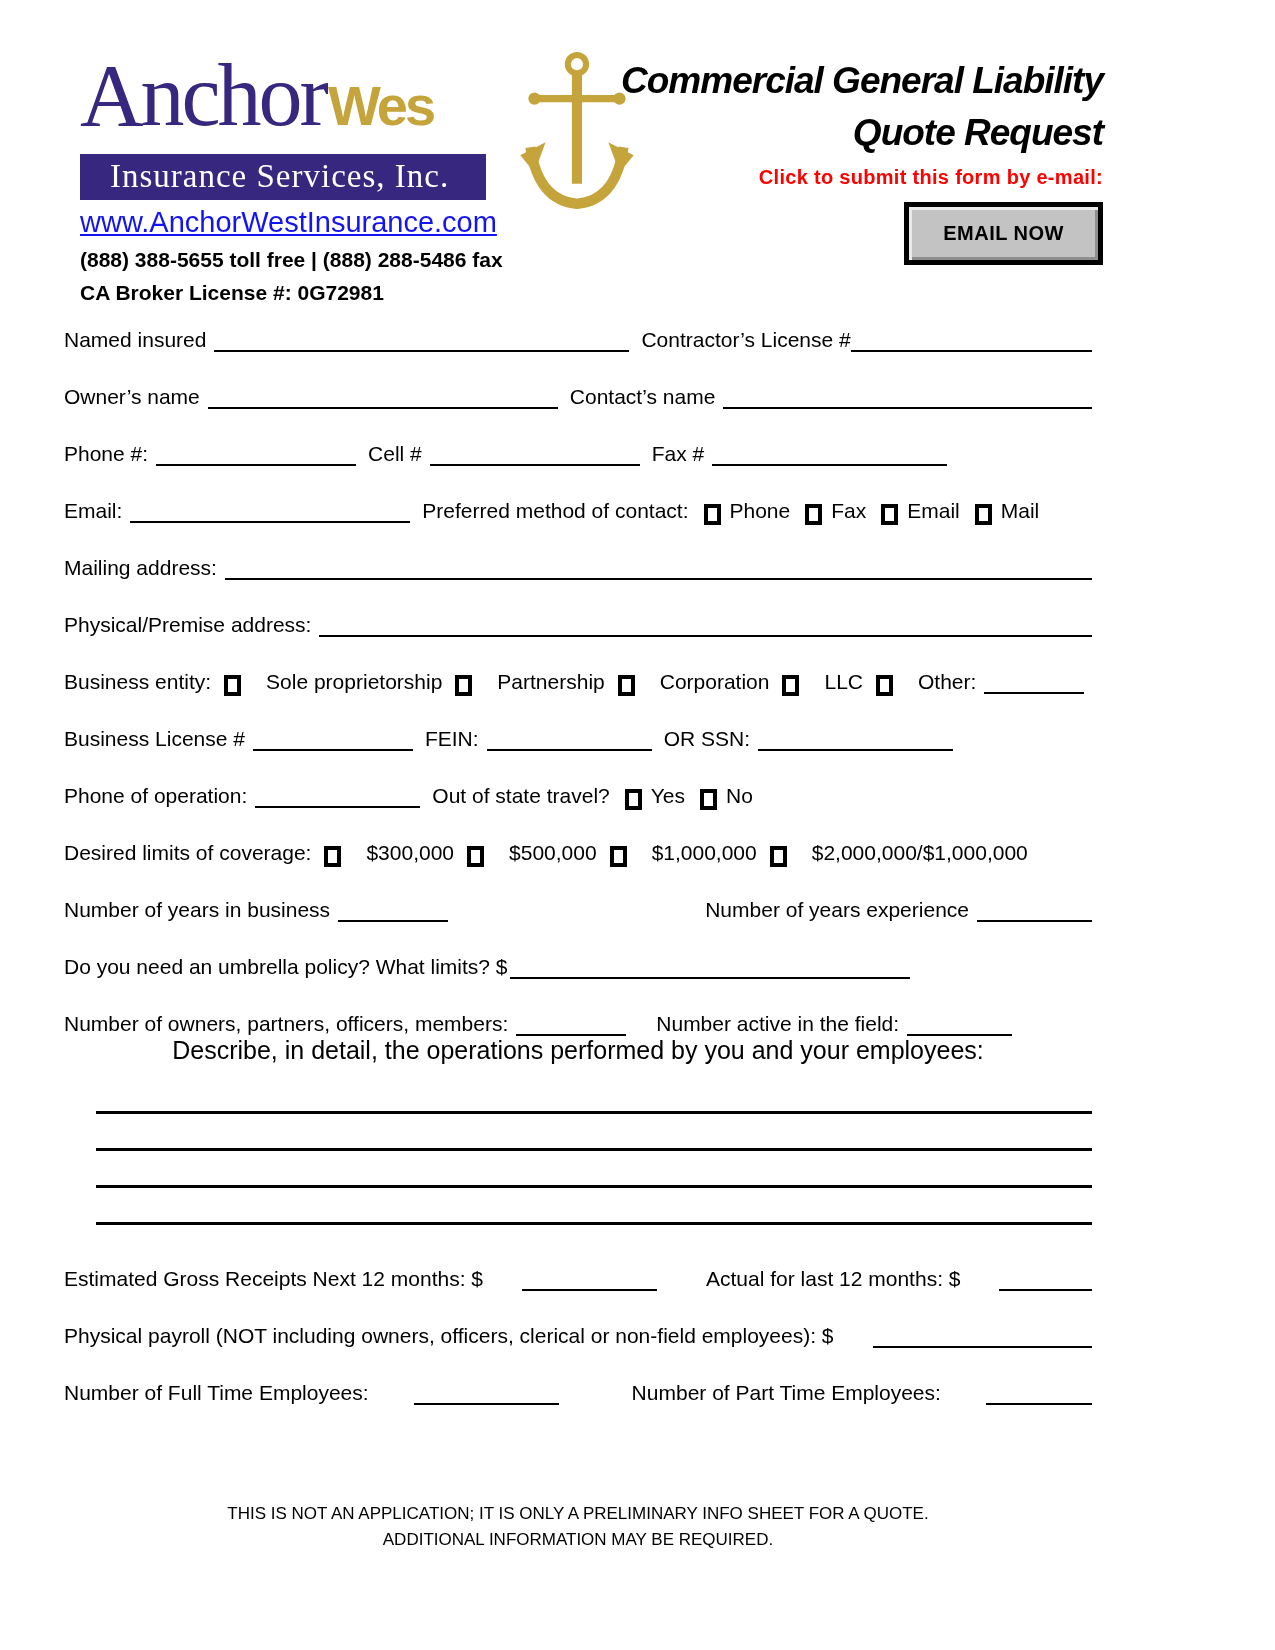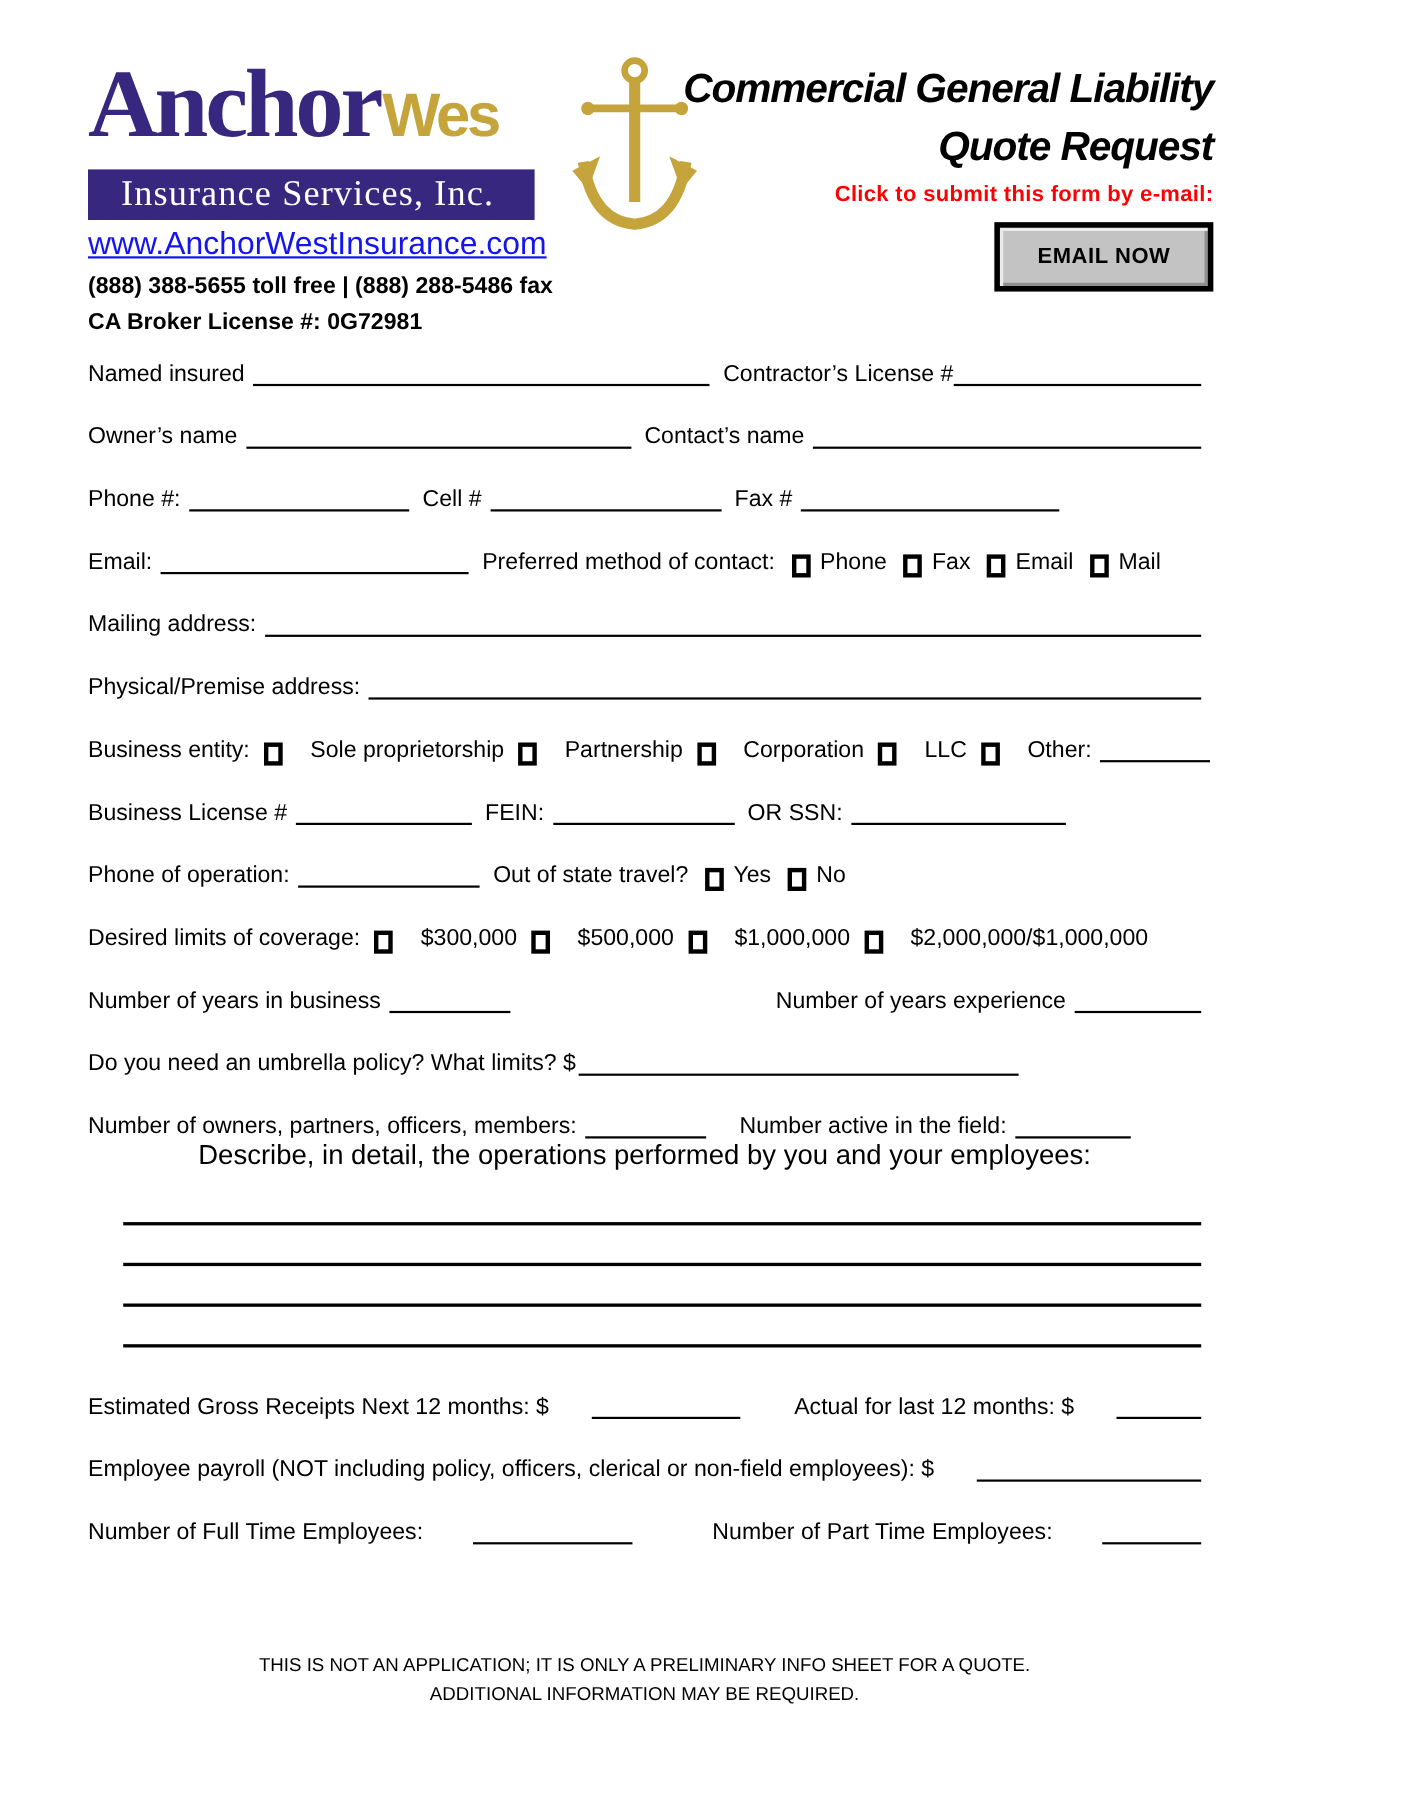--- a/index.html
+++ b/index.html
@@ -9,42 +9,42 @@
   *{box-sizing:border-box; margin:0; padding:0;}
   html,body{background:#ffffff;}
   body{
     width:1275px; height:1650px; position:relative; overflow:hidden;
     font-family:"Liberation Sans", sans-serif; color:var(--ink);
   }
   
   .header{position:relative; height:302px;}
   .logo{position:absolute; left:80px; top:52px;}
   .wordmark{white-space:nowrap; line-height:1; height:100px;}
-  .wm-serif{font-family:"Liberation Serif", serif; font-weight:bold; font-size:88px; color:var(--purple); letter-spacing:-3px;}
+  .wm-serif{font-family:"Liberation Serif", serif; font-weight:normal; font-size:88px; color:var(--purple); letter-spacing:-3px;}
   .wm-sans{font-family:"Liberation Sans", sans-serif; font-weight:bold; font-size:56px; color:var(--gold); letter-spacing:-3px; margin-left:2px;}
   .anchor-svg{position:absolute; left:438px; top:-2px; color:var(--gold);}
   .banner{
     width:406px; height:46px; background:var(--purple); color:#ffffff; margin-top:2px;
     font-family:"Liberation Serif", serif; font-size:33px; line-height:45px;
     padding-left:30px; letter-spacing:1px; white-space:nowrap;
   }
   .website{display:inline-block; margin-top:6px; font-size:29px; color:var(--link-blue); text-decoration:underline; cursor:pointer;}
   .phone, .license{font-weight:bold; font-size:21px; margin-top:9px; white-space:nowrap;}
   .title-block{position:absolute; right:172px; top:60px; text-align:right; width:560px;}
   .title{font-weight:bold; font-style:italic; font-size:37px; letter-spacing:-1px; white-space:nowrap;}
   .title.l2{margin-top:10px;}
   .submit-hint{margin-top:12px; color:var(--red); font-weight:bold; font-size:20px; letter-spacing:0.3px;}
   .email-btn{
     margin-top:13px; background:var(--button-gray); border:5px solid #000;
     box-shadow: inset 3px 3px 0 #ebebeb, inset -3px -3px 0 #8f8f8f;
     padding:15px 34px; font-family:"Liberation Sans", sans-serif;
     font-weight:bold; font-size:20px; letter-spacing:0.5px; cursor:pointer;
   }
   
-  .form{padding:0 183px 0 80px; font-size:21px;}
+  .form{padding:0 183px 0 64px; font-size:21px;}
   .row{display:flex; align-items:baseline; white-space:nowrap; margin-top:33px;}
   .row.first{margin-top:26px;}
   .lbl{flex:0 0 auto;}
   .ml{margin-left:12px;}
   .line{
     display:inline-block; flex:0 0 auto; height:1px;
     border-bottom:2px solid #000; transform:translateY(5px); margin-left:8px;
   }
   .line.fill{flex:1 1 0;}
   .cb{
@@ -224,21 +224,21 @@
     <div class="rule"></div>
 
     <div class="row indent" style="margin-top:42px">
       <span class="lbl">Estimated Gross Receipts Next 12 months: $</span>
       <span class="line" style="width:135px; margin-left:2px"></span>
       <span class="lbl ml">Actual for last 12 months: $</span>
       <span class="line fill" style="margin-left:2px"></span>
     </div>
 
     <div class="row indent">
-      <span class="lbl">Employee payroll (NOT including policy, officers, clerical or non-field employees): $</span>
+      <span class="lbl">Physical payroll (NOT including owners, officers, clerical or non-field employees): $</span>
       <span class="line fill" style="margin-left:2px"></span>
     </div>
 
     <div class="row indent">
       <span class="lbl">Number of Full Time Employees:</span>
       <span class="line" style="width:145px"></span>
       <span class="lbl" style="margin-left:36px">Number of Part Time Employees:</span>
       <span class="line fill"></span>
     </div>
 

